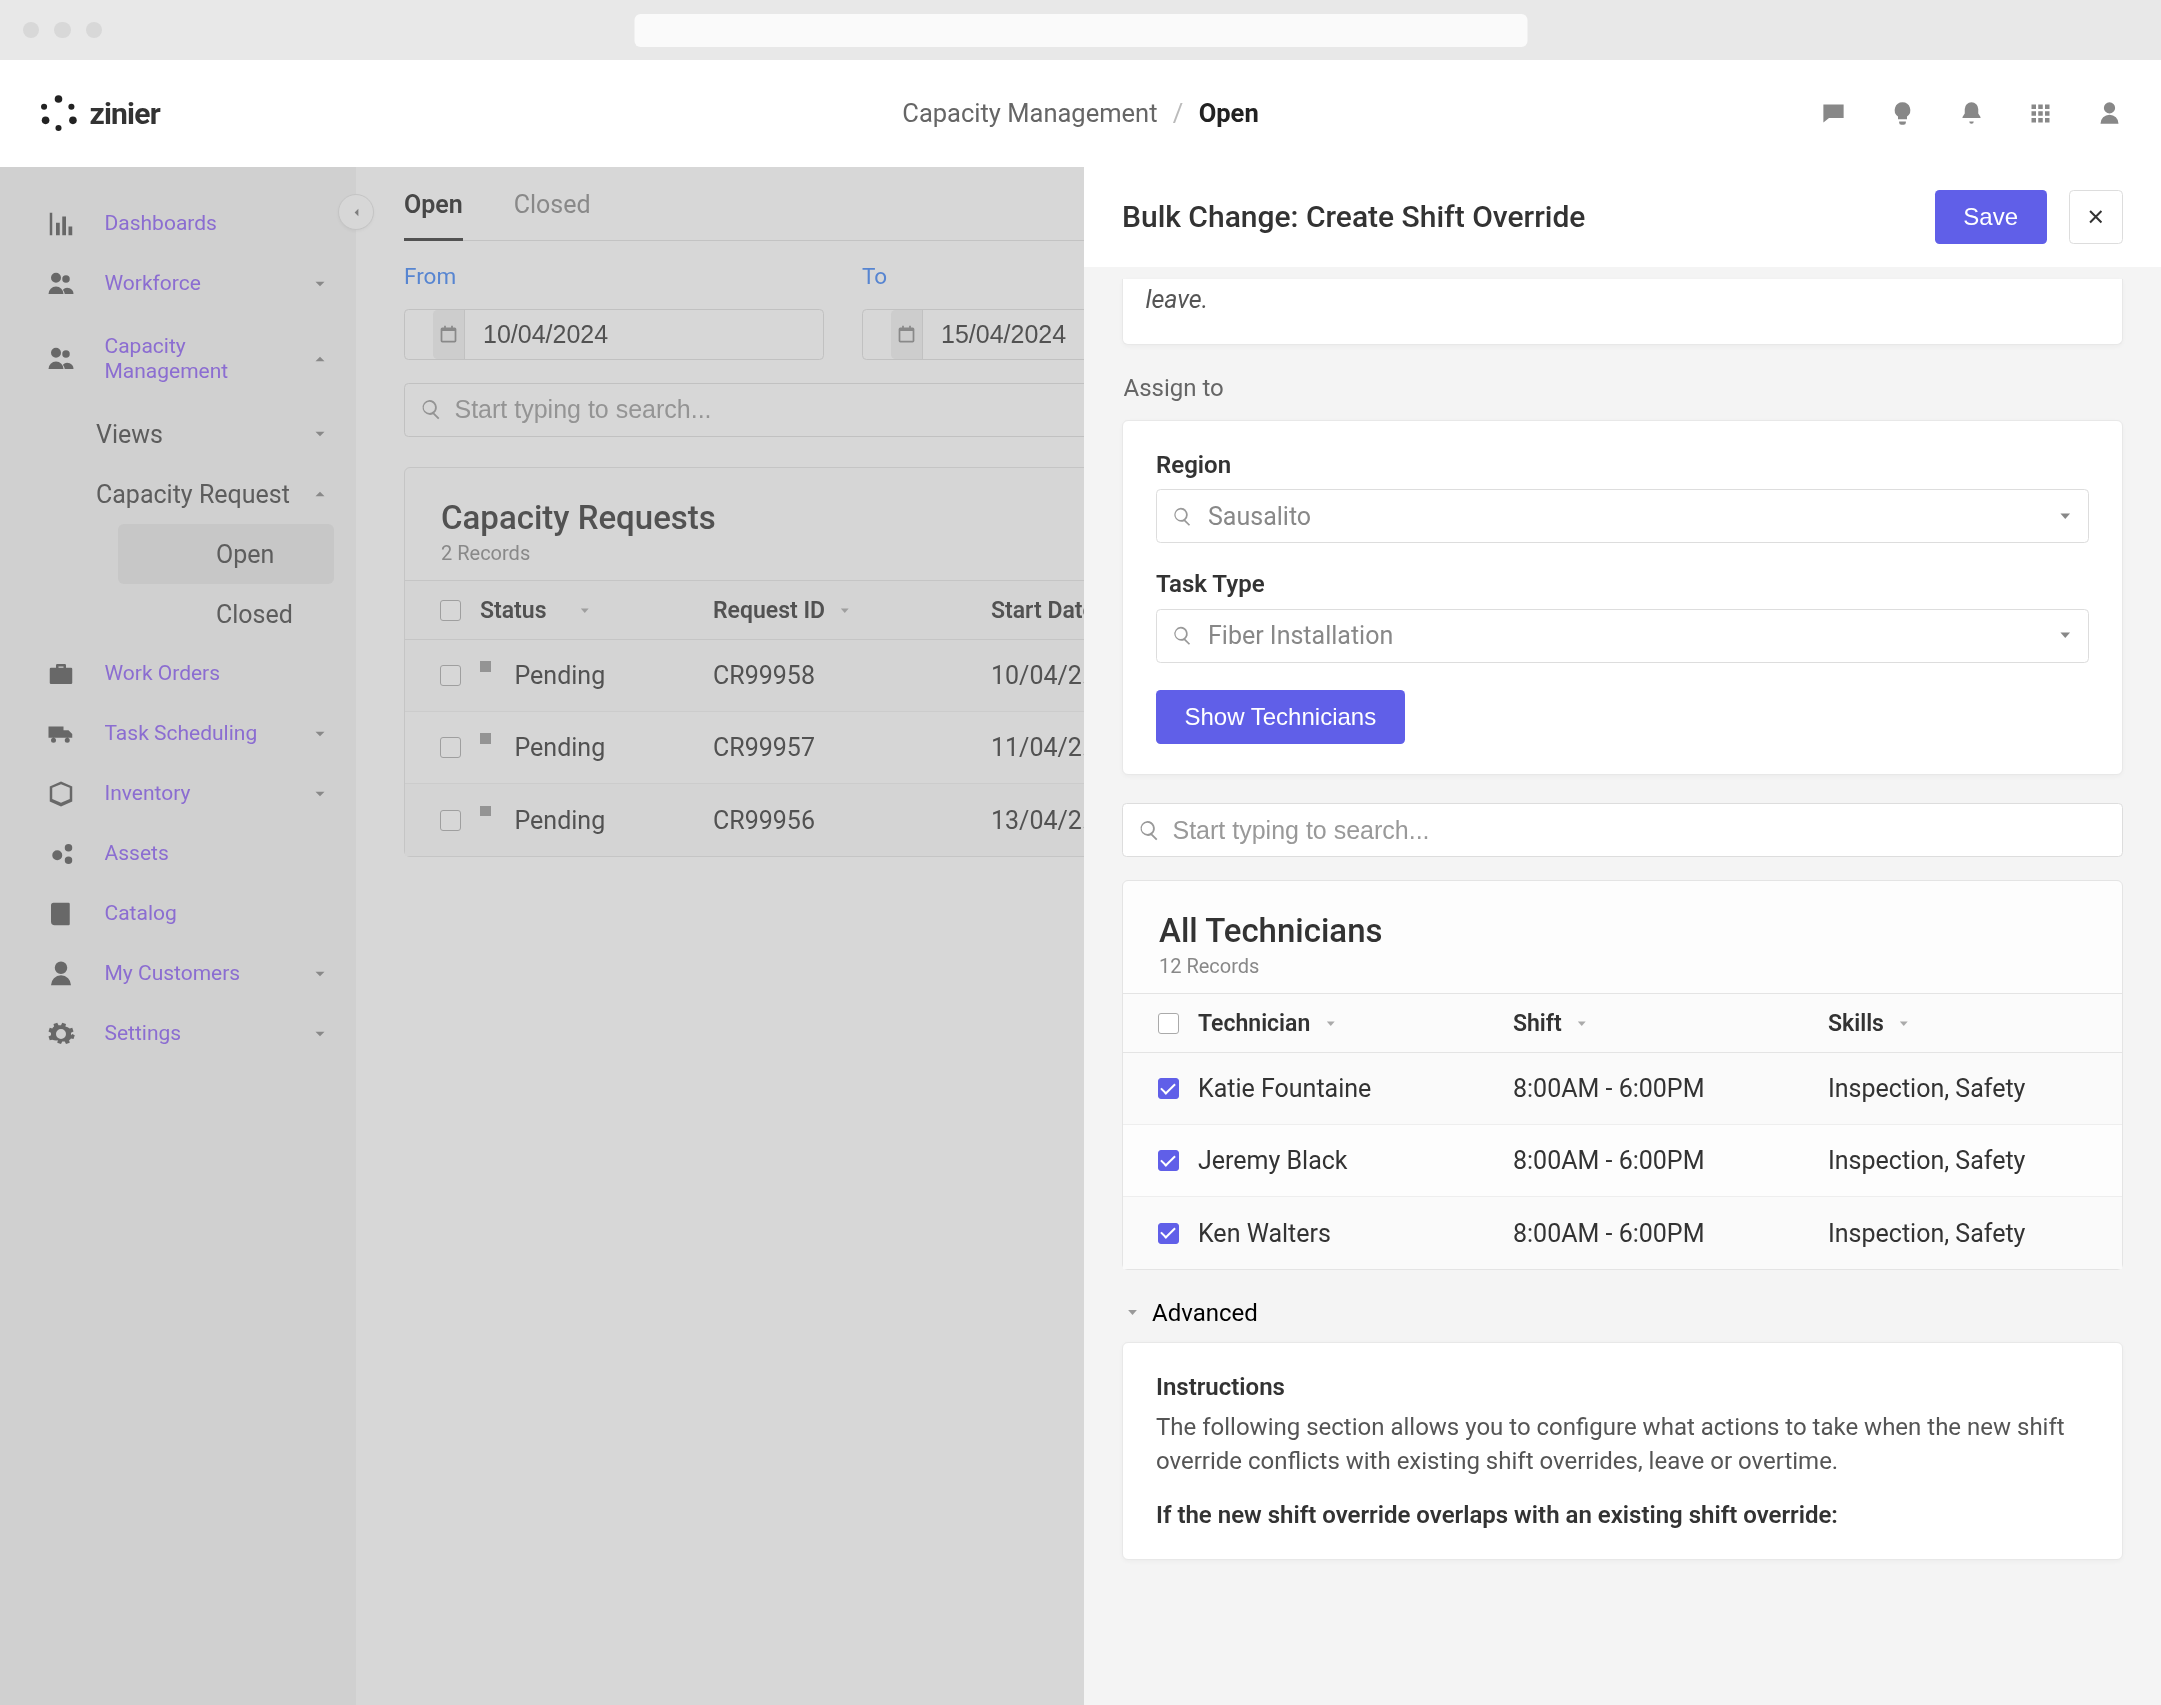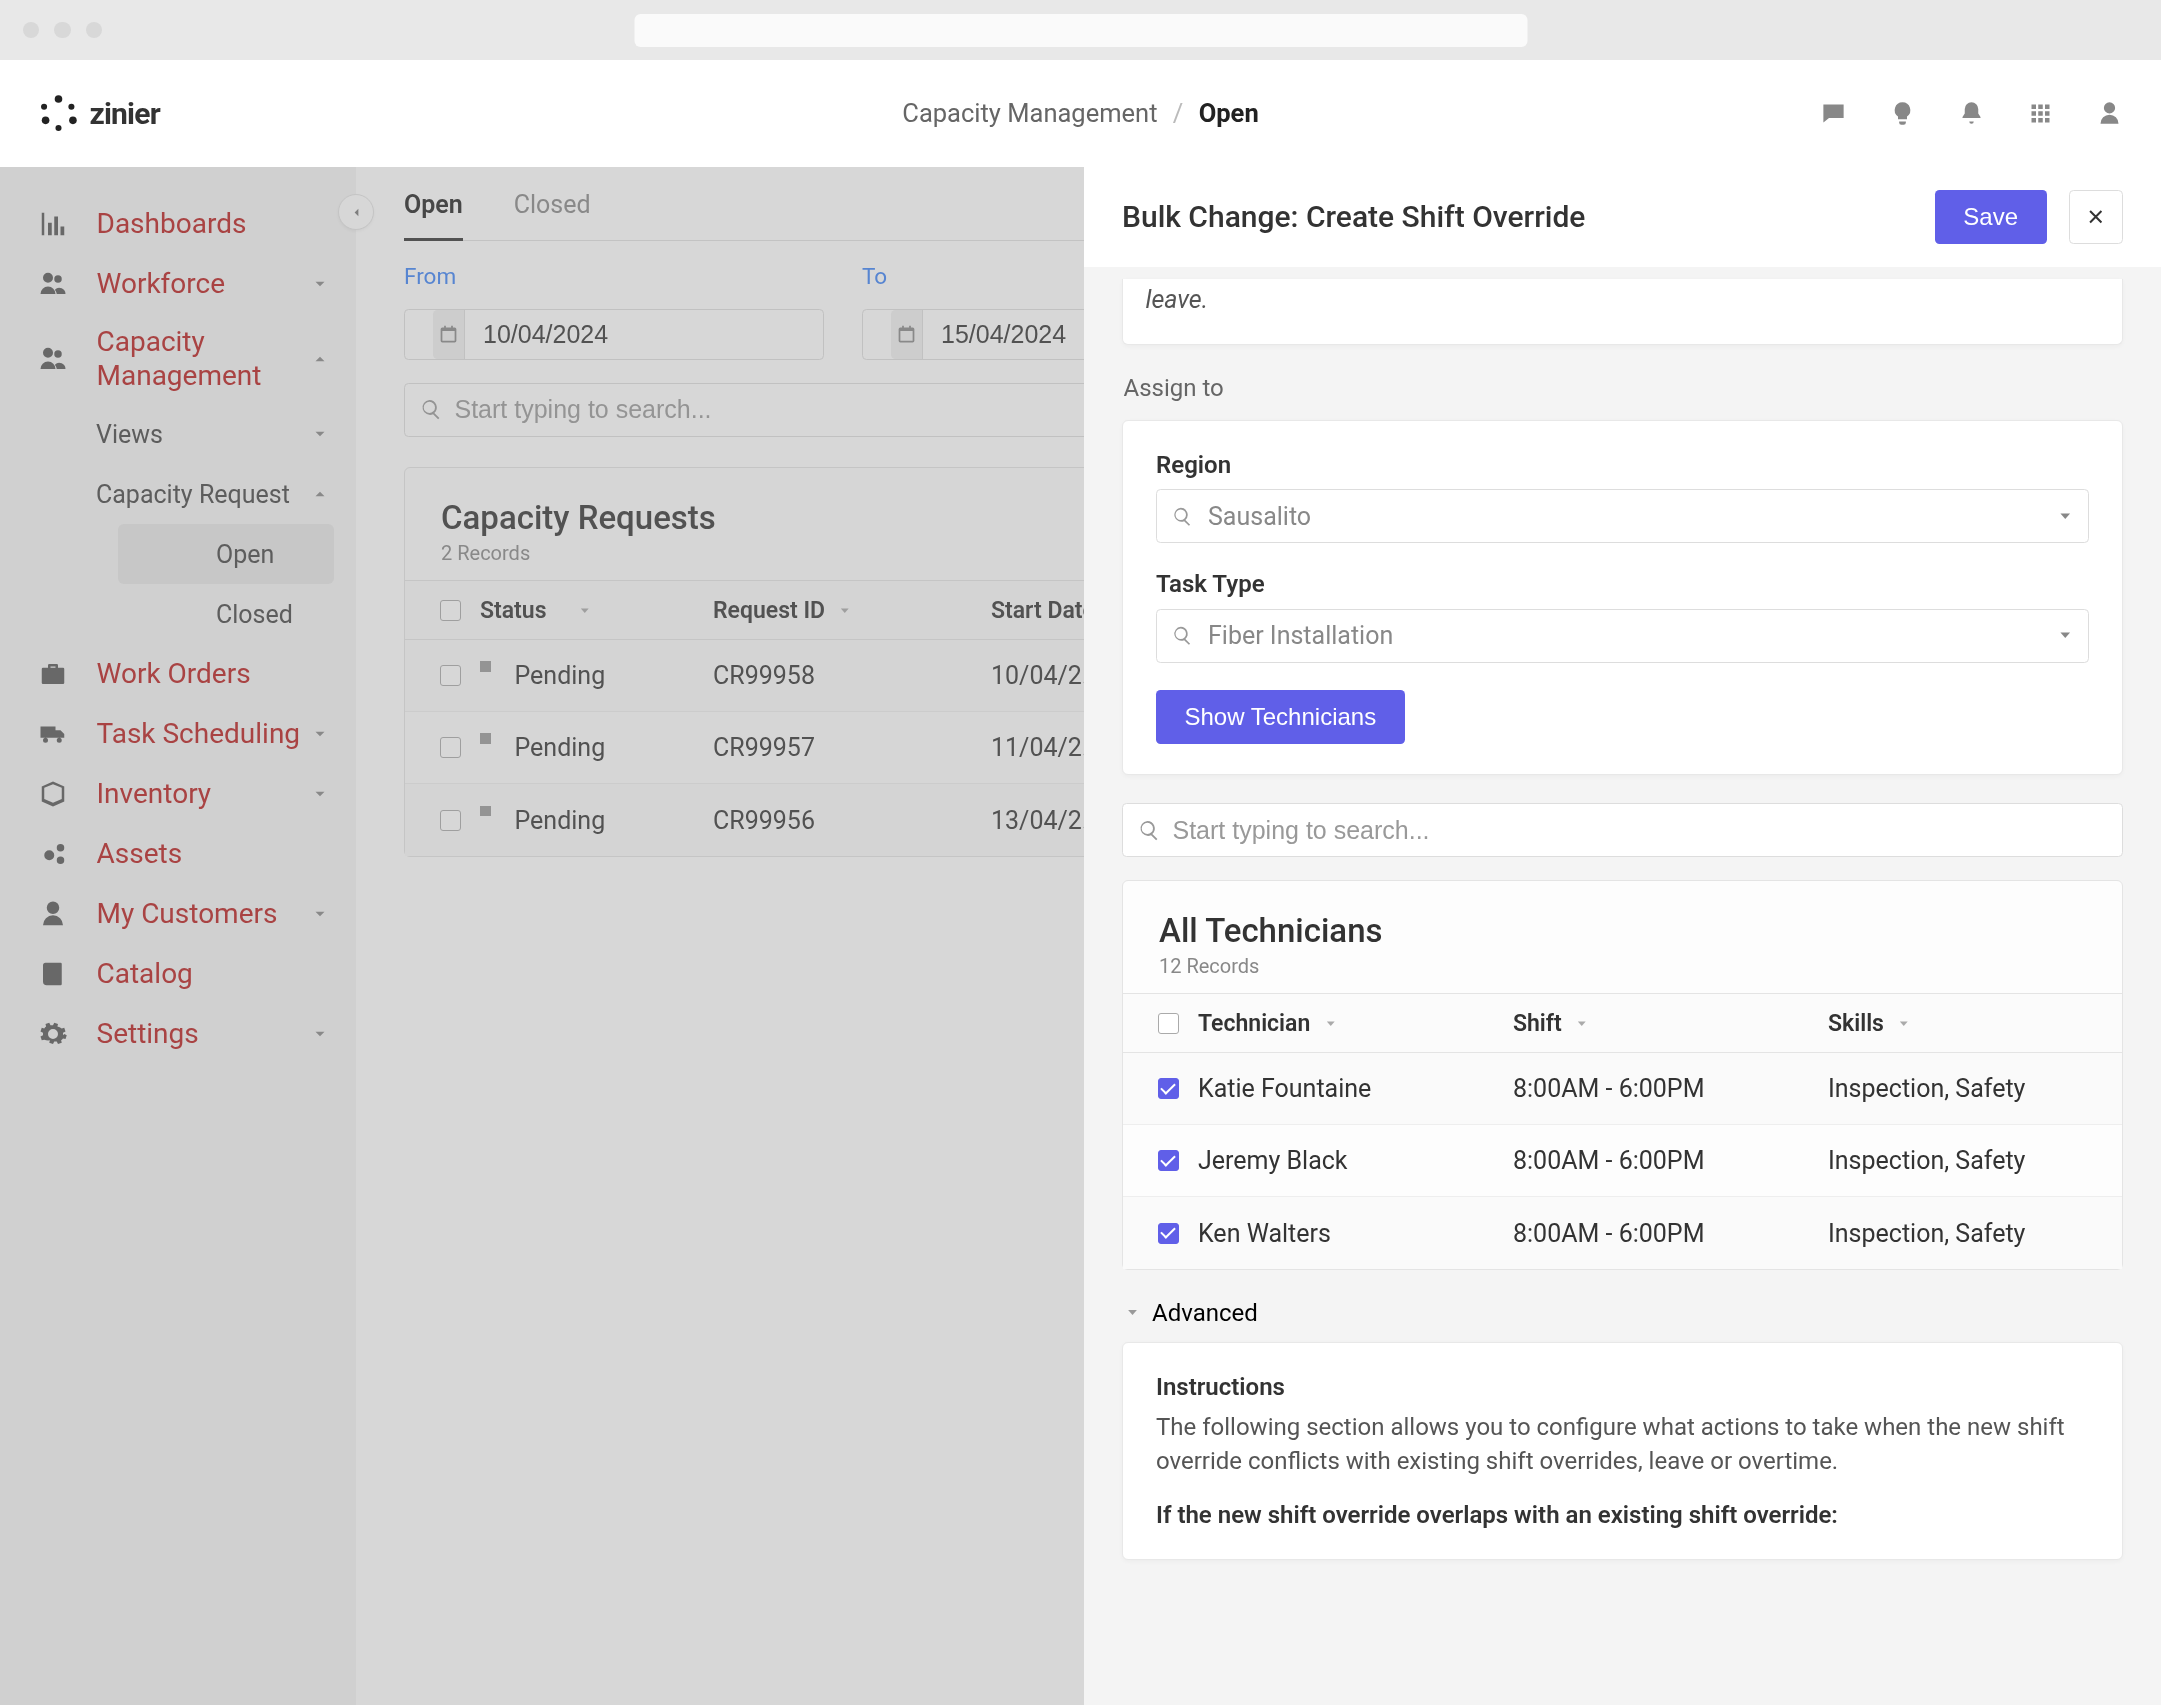--- a/index.html
+++ b/index.html
@@ -18,21 +18,21 @@
 .breadcrumb .sep { margin: 0 9px; color: #bbb; }
 .breadcrumb .current { font-weight: 700; color: #222; }
 .topbar-icons { margin-left: auto; display: flex; gap: 42px; align-items: center; }
 .topbar-icon { width: 27px; height: 27px; fill: #888; color: #888; cursor: pointer; }
 
 .layout { display: flex; position: relative; height: calc(100vh - 167px); min-height: 1539px; }
 .sidebar { width: 356px; background: #f4f4f4; position: relative; padding-top: 27px; }
 .sidebar-collapse { position: absolute; top: 27px; right: -18px; width: 36px; height: 36px; border-radius: 50%; background: #fff; border: 0.8px solid #e2e2e2; display: flex; align-items: center; justify-content: center; cursor: pointer; z-index: 20; box-shadow: 0 1.5px 3px rgba(0,0,0,0.05); }
 .sidebar-collapse svg { width: 15px; height: 15px; fill: #777; }
 
-.nav-item { display: flex; align-items: center; padding: 0 27px 0 38px; height: 60px; font-size: 28px; color: #b91c1c; cursor: pointer; }
+.nav-item { display: flex; align-items: center; padding: 0 27px 0 38px; height: 60px; font-size: 21px; color: #8b5cf6; cursor: pointer; margin-left: 8px; }
 .nav-item.multi { height: 90px; }
 .nav-item .nav-icon { width: 30px; height: 30px; margin-right: 28.5px; fill: #555; flex-shrink: 0; }
 .nav-item .nav-label { flex: 1; line-height: 1.2; }
 .nav-item .chev { width: 18px; height: 18px; fill: #888; flex-shrink: 0; }
 
 .nav-sub { padding-left: 96px; }
 .nav-sub-item { display: flex; align-items: center; padding: 0 27px 0 0; height: 60px; font-size: 25px; color: #444; cursor: pointer; }
 .nav-sub-item .chev { width: 18px; height: 18px; fill: #888; margin-left: auto; }
 .nav-sub-sub { padding-left: 120px; }
 .nav-sub-sub-item { display: flex; align-items: center; height: 60px; font-size: 25px; color: #444; cursor: pointer; padding-right: 27px; }
@@ -312,32 +312,32 @@
           </svg>
       </div>
       <div class="nav-item">
         <svg class="nav-icon" viewBox="0 0 40 40" width="30" height="30">
             <use href="#i-cog-group"></use>
           </svg>
         <span class="nav-label">Assets</span>
       </div>
       <div class="nav-item">
         <svg class="nav-icon" viewBox="0 0 40 40" width="30" height="30">
+            <use href="#i-book"></use>
+          </svg>
+        <span class="nav-label">Catalog</span>
+      </div>
+      <div class="nav-item">
+        <svg class="nav-icon" viewBox="0 0 40 40" width="30" height="30">
             <use href="#i-person"></use>
           </svg>
         <span class="nav-label">My Customers</span>
         <svg class="chev" viewBox="0 0 24 24" width="18" height="18">
             <use href="#i-chev-down"></use>
           </svg>
-      </div>
-      <div class="nav-item">
-        <svg class="nav-icon" viewBox="0 0 40 40" width="30" height="30">
-            <use href="#i-book"></use>
-          </svg>
-        <span class="nav-label">Catalog</span>
       </div>
       <div class="nav-item">
         <svg class="nav-icon" viewBox="0 0 40 40" width="30" height="30">
             <use href="#i-gear"></use>
           </svg>
         <span class="nav-label">Settings</span>
         <svg class="chev" viewBox="0 0 24 24" width="18" height="18">
             <use href="#i-chev-down"></use>
           </svg>
       </div>

